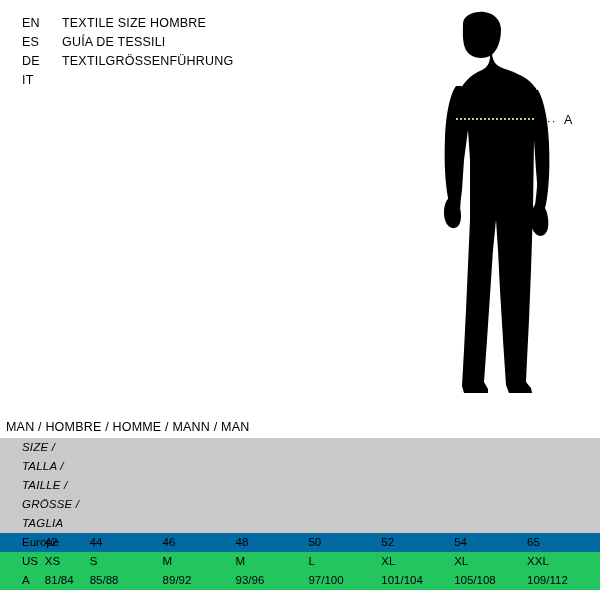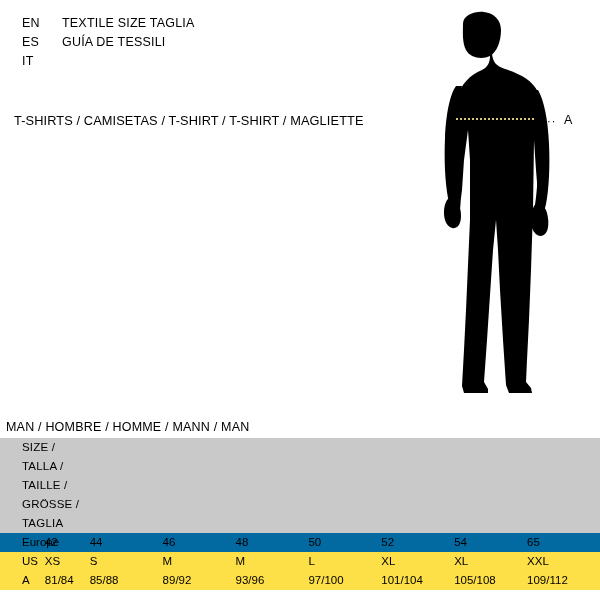--- a/index.html
+++ b/index.html
@@ -124,50 +124,54 @@
     vertical-align: middle;
   }
   .c0 { width: 80px; padding-left: 22px !important; box-sizing: border-box; }
   .cx { width: 65px; }
   tr.header-row {
     background: #c9c9c9;
   }
   tr.header-row th {
     font-size: 11.5px;
     letter-spacing: 0.2px;
+    font-style: italic;
   }
   tr.shade {
     background: #0369a1;
     margin-top: 12px;
   }
   tr.plain {
-    background: #fde047;
+    background: #22c55e;
   }
 </style>
 </head>
 <body>
 
 <div class="page">
 
   <div class="lang-block">
     <div class="lang-row">
       <span class="lang-code">EN</span>
-      <span class="lang-text">TEXTILE SIZE TAGLIA</span>
+      <span class="lang-text">TEXTILE SIZE HOMBRE</span>
     </div>
     <div class="lang-row">
       <span class="lang-code">ES</span>
       <span class="lang-text">GUÍA DE TESSILI</span>
     </div>
     <div class="lang-row">
+      <span class="lang-code">DE</span>
+      <span class="lang-text">TEXTILGRÖSSENFÜHRUNG</span>
+    </div>
+    <div class="lang-row">
       <span class="lang-code">IT</span>
     </div>
   </div>
 
   <div class="cat-block">
-    <div class="cat-line">T-SHIRTS / CAMISETAS / T-SHIRT / T-SHIRT / MAGLIETTE</div>
   </div>
 
   <div class="figure-wrap">
     <svg class="figure-svg" width="200" height="390" viewBox="0 0 200 390">
       <g fill="#000000">
 
         <path d="M63 14 C63 5, 75 1, 84 2 C94 3, 101 10, 101 20 C101 31, 97 42, 90 46 C82 50, 70 48, 66 40 C62 32, 63 22, 63 14 Z"></path>
 
         <path d="M78 44 L92 44 C93 52, 96 56, 105 59
                  C120 64, 132 70, 138 82

